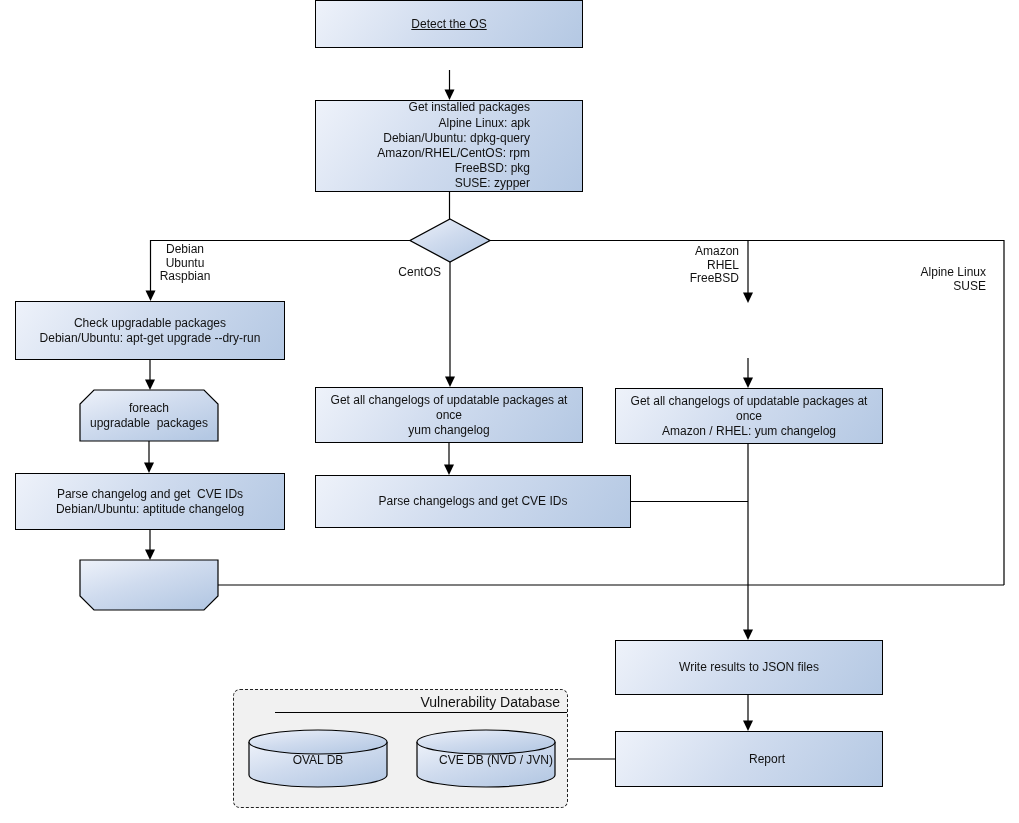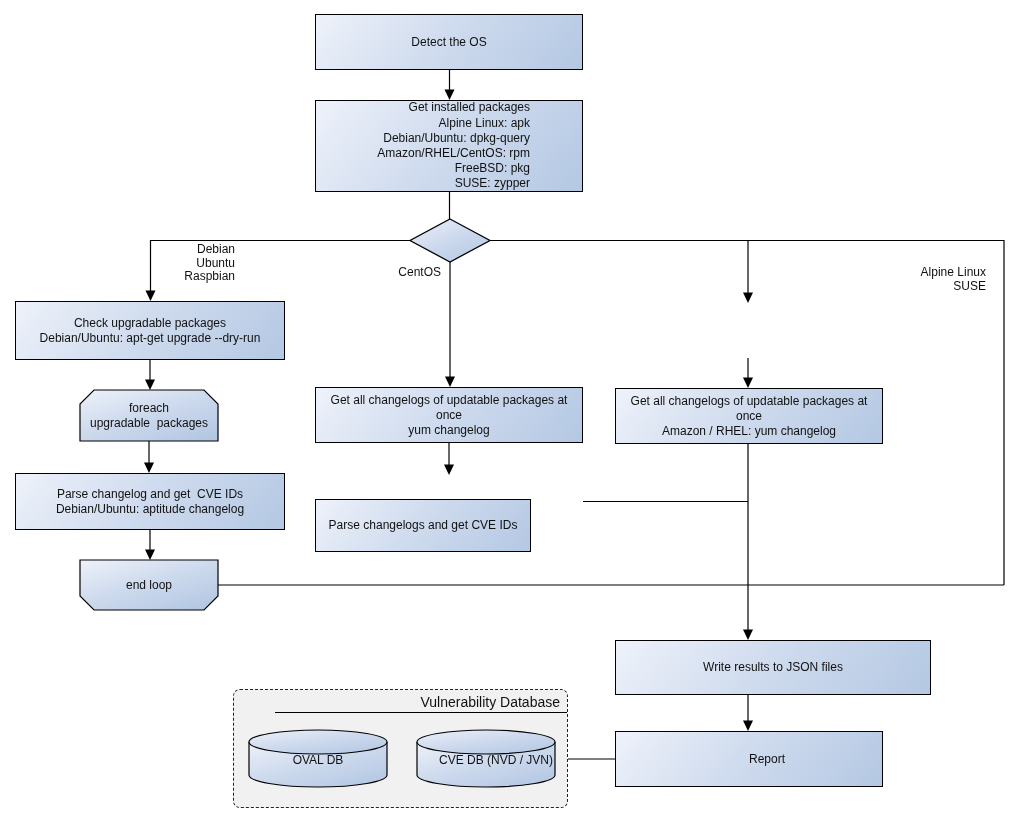--- a/index.html
+++ b/index.html
@@ -26,21 +26,21 @@
   .shape-label {
     position:absolute; display:flex; align-items:center; justify-content:center;
     font-size:12px; line-height:15px; text-align:center; white-space:pre-wrap;
     pointer-events:none;
   }
 
   
   .branch-label {
     position:absolute; font-size:12px; line-height:13.5px; white-space:pre-wrap;
   }
-  .branch-label.center { text-align:right; }
+  .branch-label.center { text-align:center; }
   .branch-label.right  { text-align:right; }
 
   
   .vdb {
     position:absolute; left:233px; top:689px; width:335px; height:119px;
     background:#f1f1f1; border:1.4px dashed #222; border-radius:7px;padding-left:41px;
   }
   .vdb-title {
     height:23px; border-bottom:1px solid #000;
     text-align:right; padding:4px 7px 0 0; font-size:14px; color:#111;
@@ -93,21 +93,21 @@
       <path d="M743,720.5 L753,720.5 L748,731 Z"></path>
     </g>
 
     <polygon points="450,219 490,240.5 450,262 410,240.5" fill="url(#gshape)" stroke="#000" stroke-width="1.3"></polygon>
 
     <polygon points="94,390 204,390 218,404 218,441 80,441 80,404" fill="url(#gshape)" stroke="#000" stroke-width="1.2"></polygon>
 
     <polygon points="80,560 218,560 218,596 204,610 94,610 80,596" fill="url(#gshape)" stroke="#000" stroke-width="1.2"></polygon>
   </svg>
 
-  <div class="node" style="left:315px; top:14px; width:268px; height:56px;">
+  <div class="node" style="left:315px; top:0; width:268px; height:48px;text-decoration:underline;">
     <span class="t">Detect the OS</span>
   </div>
 
   <div class="node align-right" style="left:315px; top:100px; width:268px; height:92px; line-height:15.2px;">
     <span class="t">Get installed packages
 Alpine Linux: apk
 Debian/Ubuntu: dpkg-query
 Amazon/RHEL/CentOS: rpm
 FreeBSD: pkg
 SUSE: zypper</span>
@@ -121,46 +121,48 @@
   <div class="node" style="left:15px; top:473px; width:270px; height:57px;">
     <span class="t">Parse changelog and get  CVE IDs
 Debian/Ubuntu: aptitude changelog</span>
   </div>
 
   <div class="node" style="left:315px; top:387px; width:268px; height:56px;">
     <span class="t">Get all changelogs of updatable packages at once
 yum changelog</span>
   </div>
 
-  <div class="node" style="left:315px; top:475px; width:216px; height:53px;margin-top:24px;">
+  <div class="node" style="left:315px; top:475px; width:316px; height:53px;">
     <span class="t">Parse changelogs and get CVE IDs</span>
   </div>
 
 
   <div class="node" style="left:615px; top:388px; width:268px; height:56px;">
     <span class="t">Get all changelogs of updatable packages at once
 Amazon / RHEL: yum changelog</span>
   </div>
 
-  <div class="node" style="left:615px; top:640px; width:316px; height:55px;">
+  <div class="node" style="left:615px; top:640px; width:268px; height:55px;">
     <span class="t">Write results to JSON files</span>
   </div>
 
   <div class="node" style="left:615px; top:731px; width:268px; height:56px;padding-left:36px;">
     <span class="t">Report</span>
   </div>
 
   <div class="shape-label" style="left:80px; top:390px; width:138px; height:51px;">foreach
 upgradable  packages</div>
-  <div class="shape-label" style="left:80px; top:560px; width:138px; height:50px;">end loop</div>
 
   <div class="branch-label center" style="left:135px; top:243px; width:100px;">Debian
 Ubuntu
 Raspbian</div>
   <div class="branch-label right" style="left:341px; top:266px; width:100px;">CentOS</div>
+  <div class="branch-label right" style="left:639px; top:245px; width:100px;">Amazon
+RHEL
+FreeBSD</div>
   <div class="branch-label right" style="left:856px; top:256px; width:130px;margin-top:10px;">Alpine Linux
 SUSE</div>
 
   <div class="vdb">
     <div class="vdb-title">Vulnerability Database</div>
   </div>
 
   <svg class="layer" style="left:230px; top:715px;" width="350" height="85">
     <defs>
       <linearGradient id="gcyl" x1="0" y1="0" x2="0.85" y2="1">

